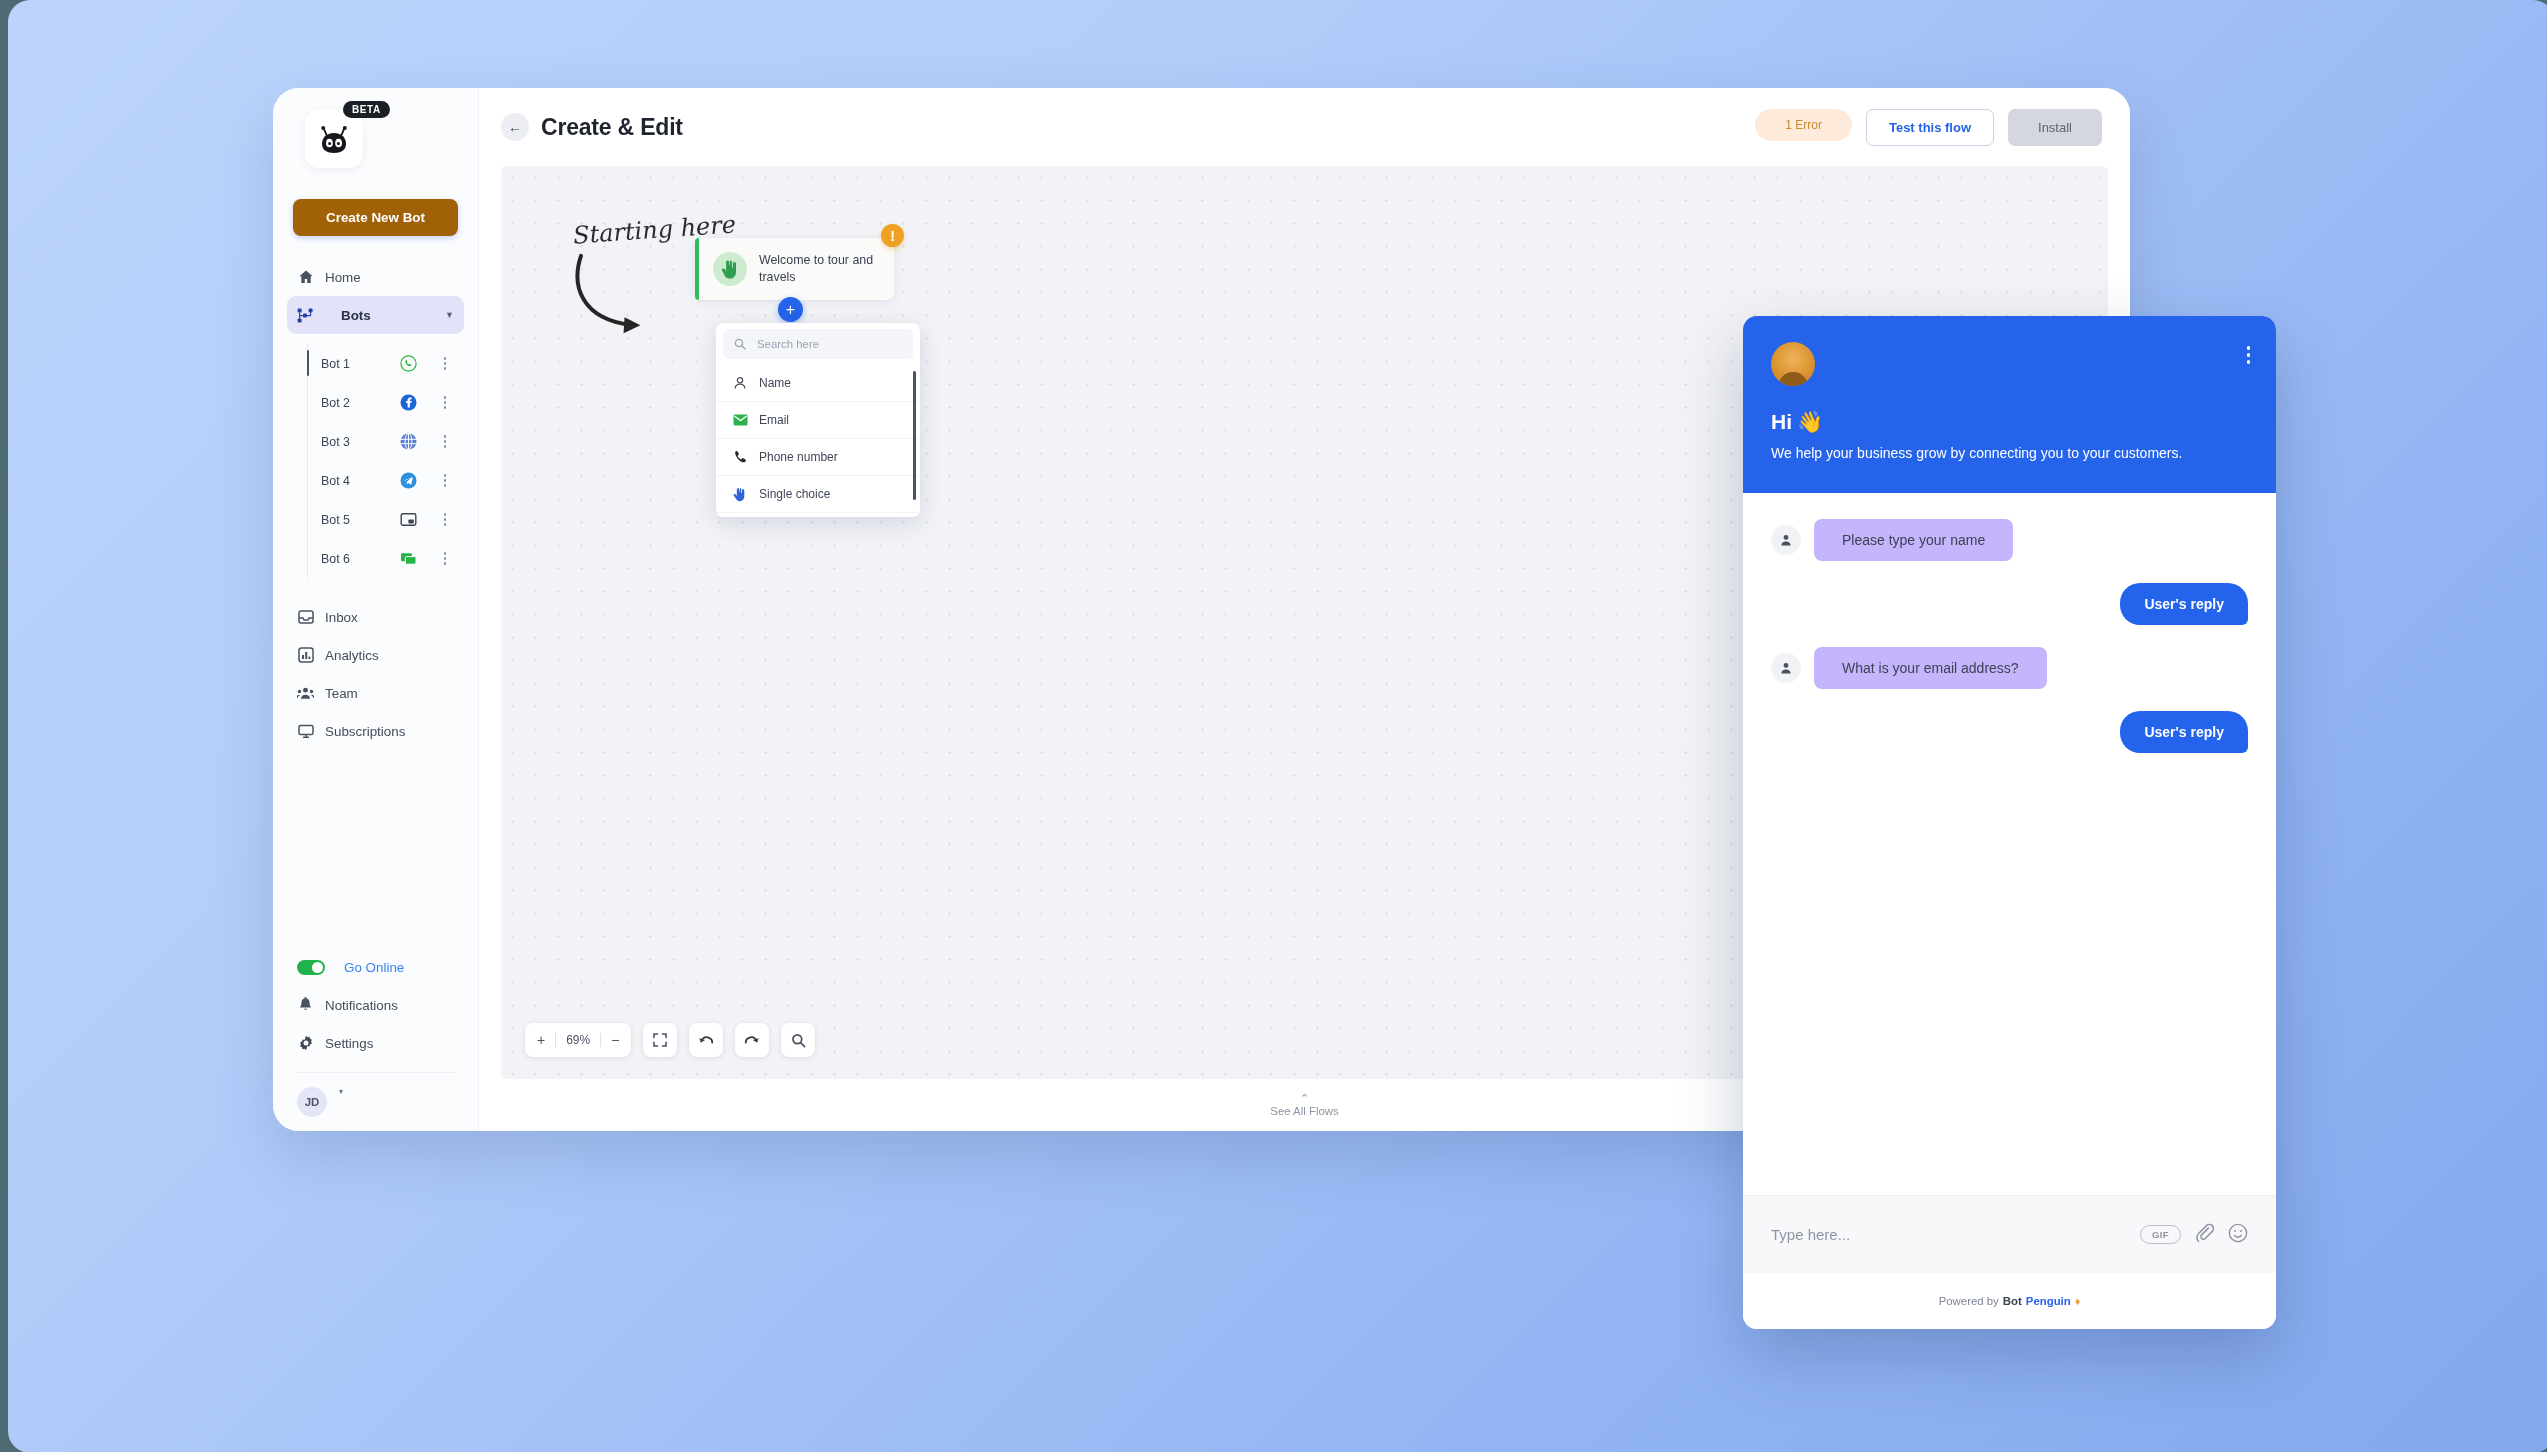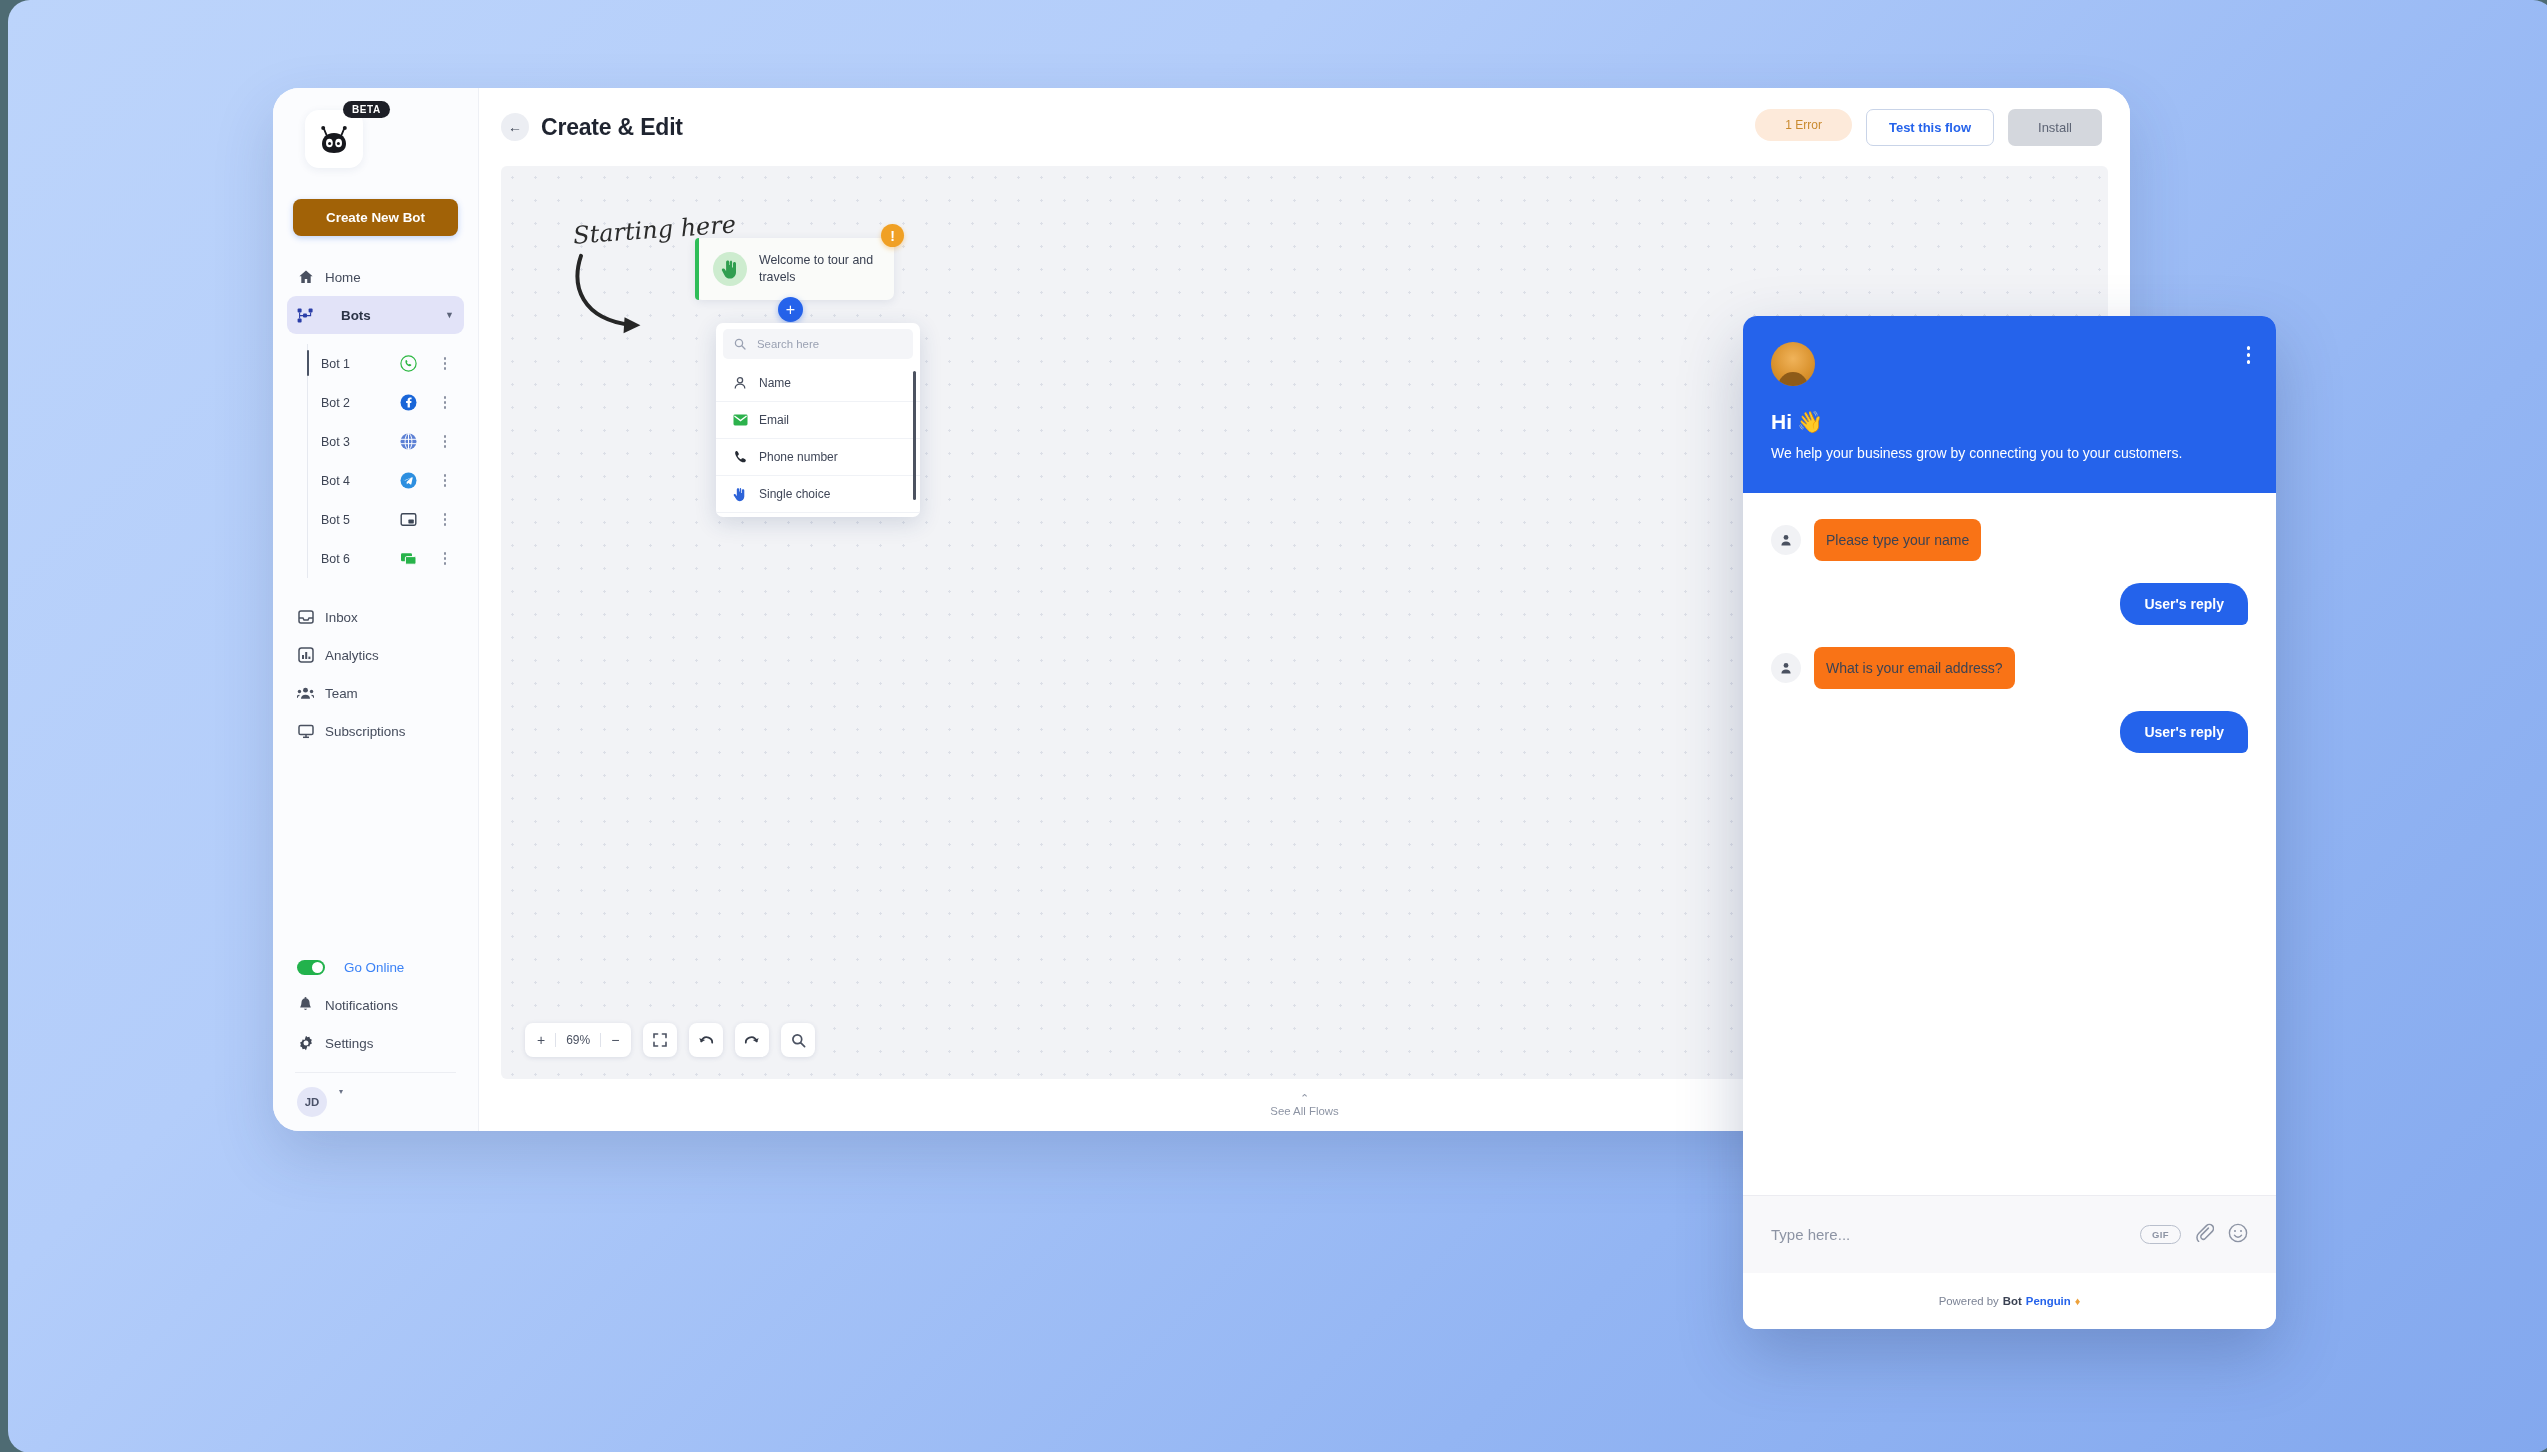--- a/index.html
+++ b/index.html
@@ -278,22 +278,22 @@
 
   .chat-body { flex: 1; padding: 26px 28px 0 28px; background:#ffffff; min-height:0; }
   .msg-row { display:flex; align-items:center; gap: 13px; margin-bottom: 22px; }
   .msg-row.right { justify-content: flex-end; }
   .bot-av {
     width: 30px; height: 30px; border-radius: 50%;
     background:#f1f2f5; flex:none;
     display:flex; align-items:center; justify-content:center;
   }
   .bubble-bot {
-    background:#f97316; color:#3c4354;
-    font-size: 14px; padding: 13px 12px; border-radius: 8px;
+    background:#c4b5fd; color:#3c4354;
+    font-size: 14px; padding: 13px 28px; border-radius: 8px;
     max-width: 358px;
   }
   .bubble-user {
     background:#2463eb; color:#ffffff;
     font-size: 14px; font-weight: bold;
     padding: 13px 24px; border-radius: 20px 20px 6px 20px;
   }
 
   .chat-input {
     flex: none; height: 78px; background:#f8f8fa;

